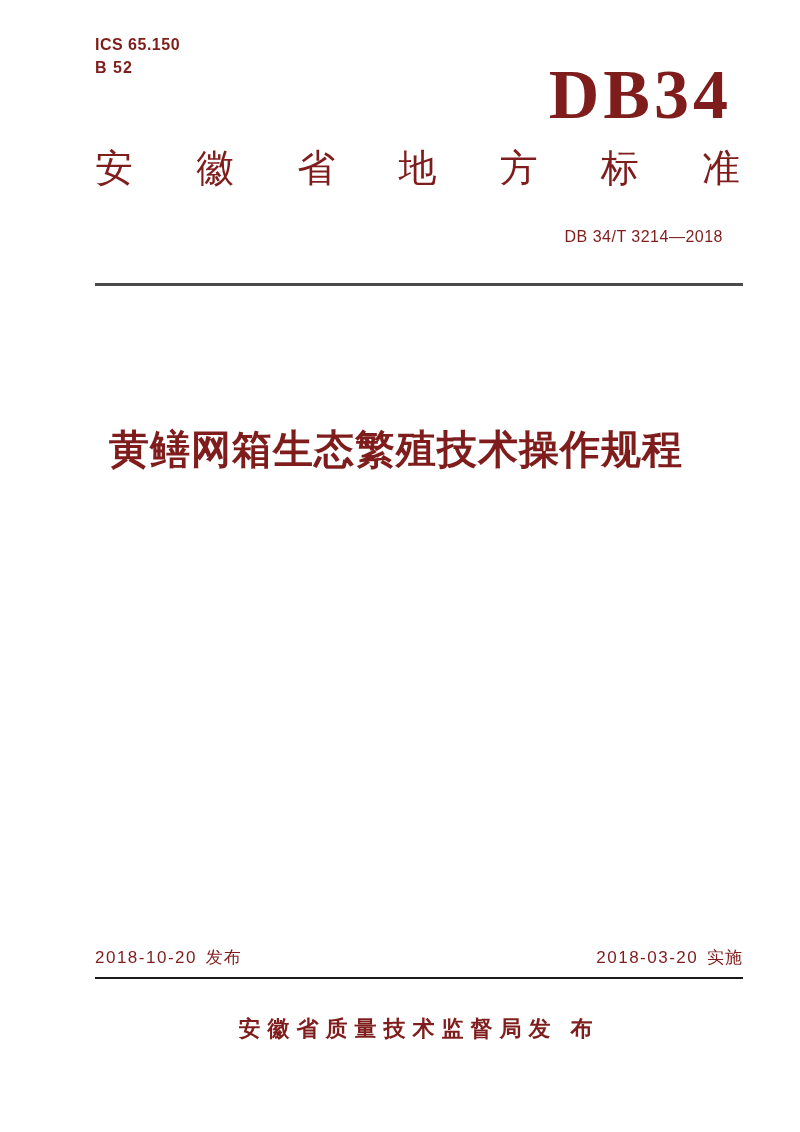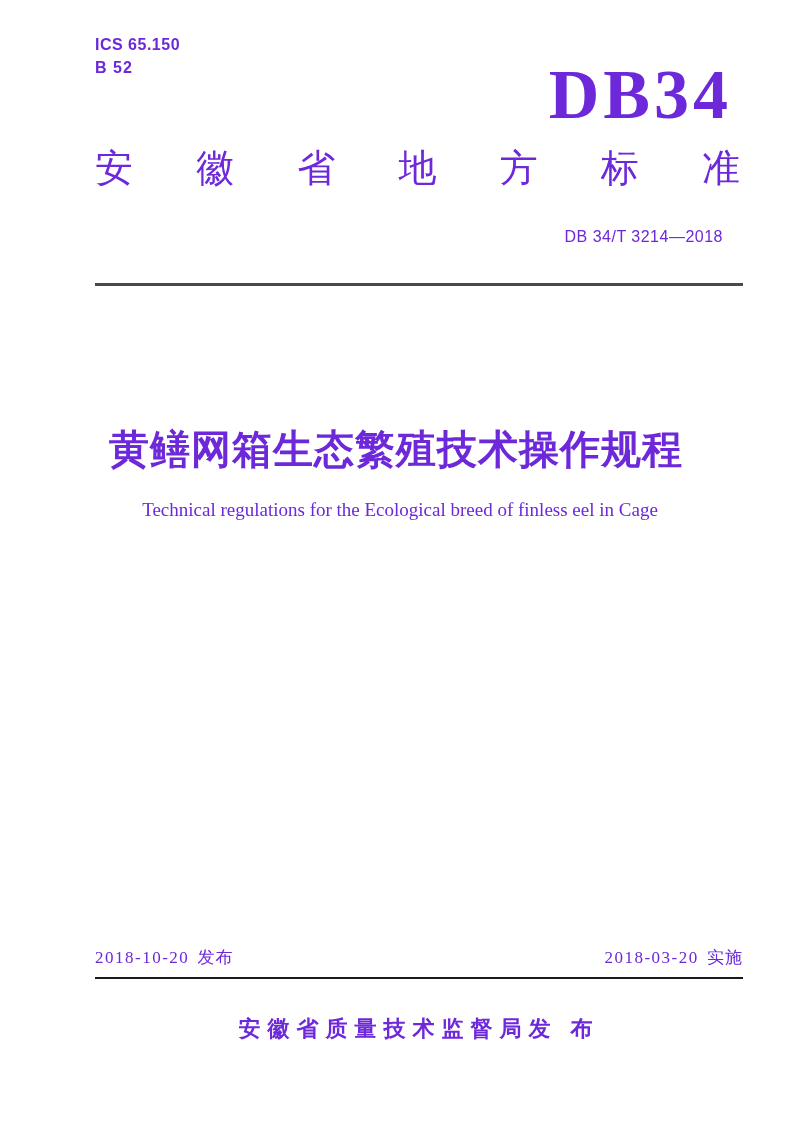--- a/index.html
+++ b/index.html
@@ -7,21 +7,21 @@
     padding: 0;
     background: #ffffff;
   }
   .page {
     position: relative;
     width: 800px;
     height: 1132px;
     background: #ffffff;
     overflow: hidden;
     font-family: "Liberation Sans", sans-serif;
-    color: #6d28d9;
+    color: #7f1d1d;
   }
 
   
   .ics-code {
     position: absolute;
     left: 95px;
     top: 36px;
     font-size: 16px;
     font-weight: 600;
     letter-spacing: 0.5px;
@@ -97,21 +97,20 @@
   
   .dates-row {
     position: absolute;
     left: 95px;
     right: 57px;
     top: 946px;
     display: flex;
     justify-content: space-between;
     font-size: 17px;
     font-weight: 500;
-    font-family: Liberation Serif, serif;
   }
   .date-item { white-space: nowrap; }
   .date-value { letter-spacing: 1.5px; }
   .date-label { margin-left: 4px; letter-spacing: 1px; }
   .footer-rule {
     position: absolute;
     left: 95px;
     right: 57px;
     top: 977px;
     height: 2px;
@@ -147,21 +146,20 @@
     <span>方</span>
     <span>标</span>
     <span>准</span>
   </div>
 
   <div class="standard-number">DB 34/T 3214—2018</div>
 
   <div class="header-rule"></div>
 
   <div class="title-cn">黄鳝网箱生态繁殖技术操作规程</div>
-  <div class="title-en">Technical regulations for the Ecological breed of finless eel in Cage</div>
 
   <div class="dates-row">
     <div class="date-item">
       <span class="date-value">2018-10-20</span>
       <span class="date-label">发布</span>
     </div>
     <div class="date-item">
       <span class="date-value">2018-03-20</span>
       <span class="date-label">实施</span>
     </div>

